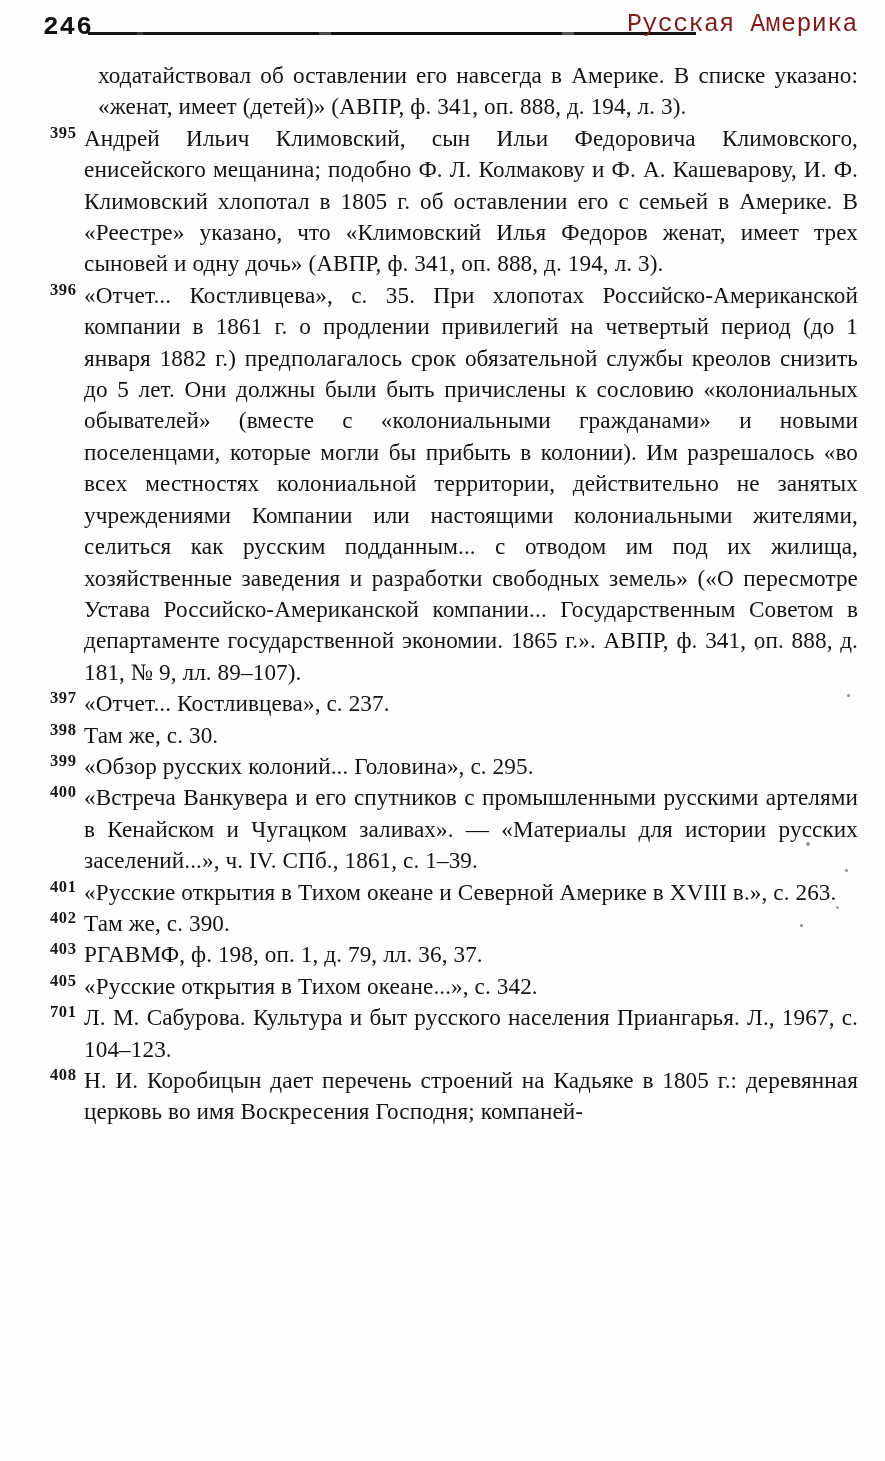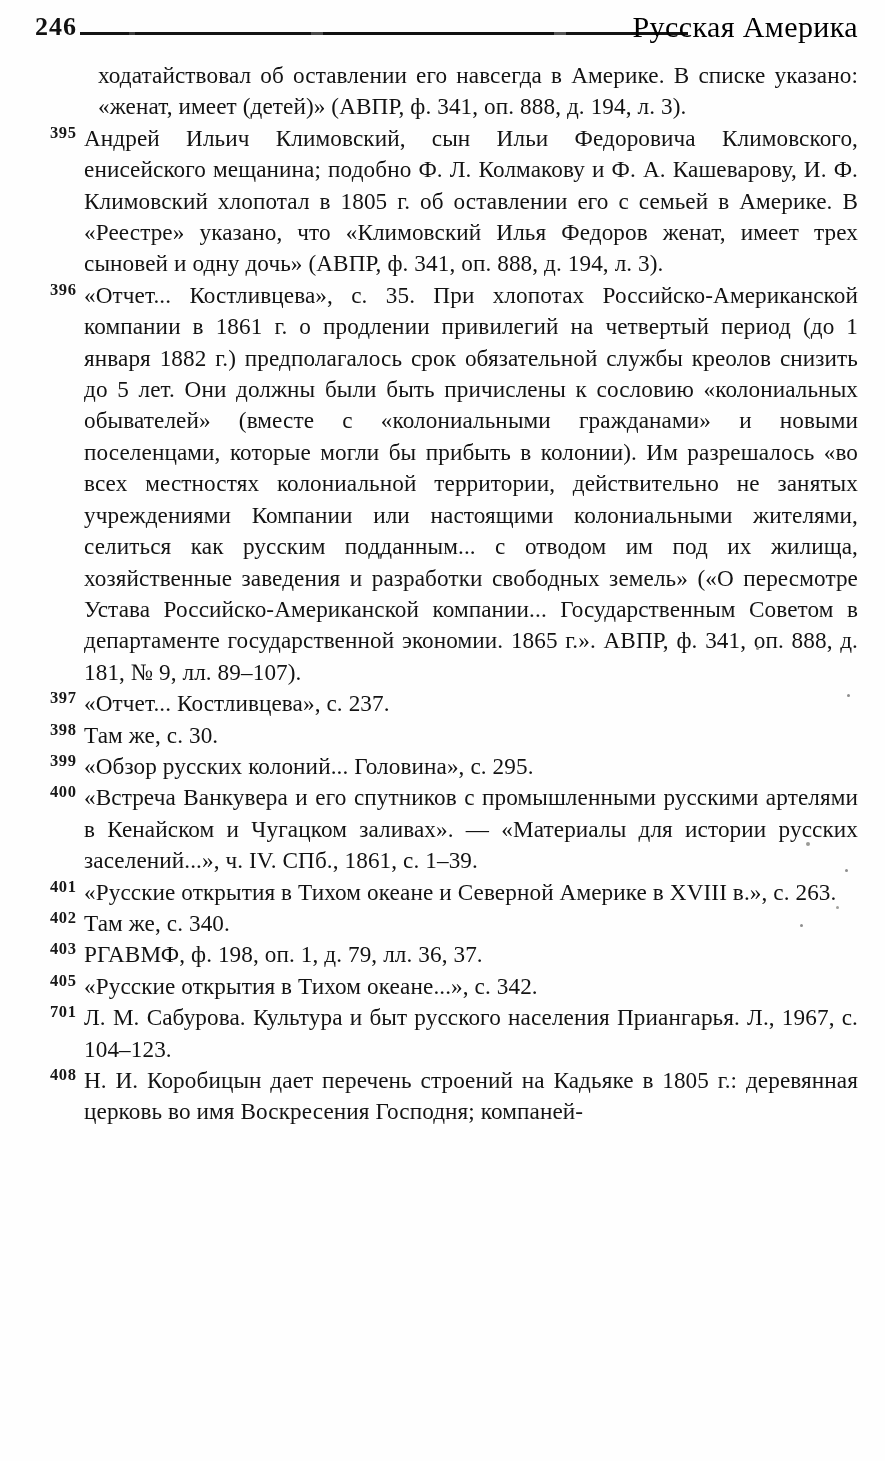--- a/index.html
+++ b/index.html
@@ -13,24 +13,24 @@
     width: 885px;
     height: 1461px;
     background: #fefefe;
     color: #161616;
     overflow: hidden;
   }
   
   .header {
     position: absolute;
     top: 10px;
-    left: 0;
+    left: 8px;
     right: 0;
     height: 32px;
-    font-family: Liberation Serif, serif;
+    font-family: Liberation Mono, monospace;
   }
   .page-number {
     position: absolute;
     left: 35px;
     top: 2px;
     font-size: 26px;
     font-weight: 700;
     letter-spacing: 1px;
     color: #111;
   }
@@ -41,23 +41,23 @@
     top: 22px;
     height: 3px;
     background: linear-gradient(90deg,
       #141414 0 8%, #3c3c3c 8% 9%, #141414 9% 38%,
       #4a4a4a 38% 40%, #101010 40% 78%, #555 78% 80%, #141414 80% 100%);
   }
   .running-title {
     position: absolute;
     right: 27px;
     top: 0;
-    font-size: 30px;
+    font-size: 25px;
     font-weight: 400;
-    color: #000000;
+    color: #7f1d1d;
     letter-spacing: 0.4px;
   }
   
   .body-block {
     position: absolute;
     top: 60px;
     left: 0;
     right: 0;
     font-size: 23.2px;
     line-height: 31.4px;
@@ -133,21 +133,21 @@
 
   <div class="footnote">
     <span class="fn-num">400</span><span class="fn-text">«Встреча Ванкувера и его спутников с промышленными русскими артелями в Кенайском и Чугацком заливах». — «Материалы для истории русских заселений...», ч. IV. СПб., 1861, с. 1–39.</span>
   </div>
 
   <div class="footnote">
     <span class="fn-num">401</span><span class="fn-text">«Русские открытия в Тихом океане и Северной Америке в XVIII в.», с. 263.</span>
   </div>
 
   <div class="footnote">
-    <span class="fn-num">402</span><span class="fn-text">Там же, с. 340.</span>
+    <span class="fn-num">402</span><span class="fn-text">Там же, с. 390.</span>
   </div>
 
   <div class="footnote">
     <span class="fn-num">403</span><span class="fn-text">РГАВМФ, ф. 198, оп. 1, д. 79, лл. 36, 37.</span>
   </div>
 
 
   <div class="footnote">
     <span class="fn-num">405</span><span class="fn-text">«Русские открытия в Тихом океане...», с. 342.</span>
   </div>

